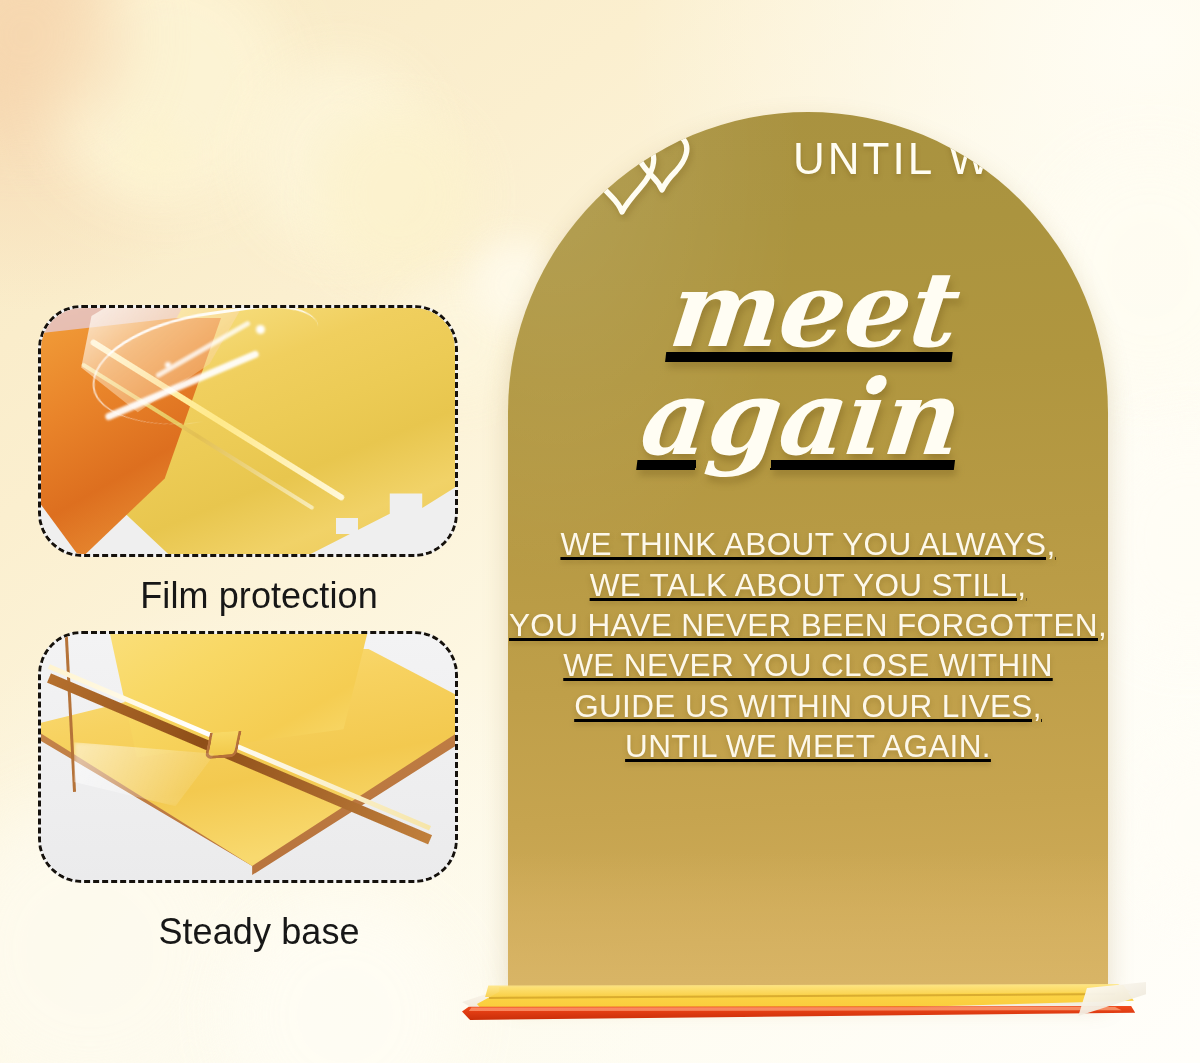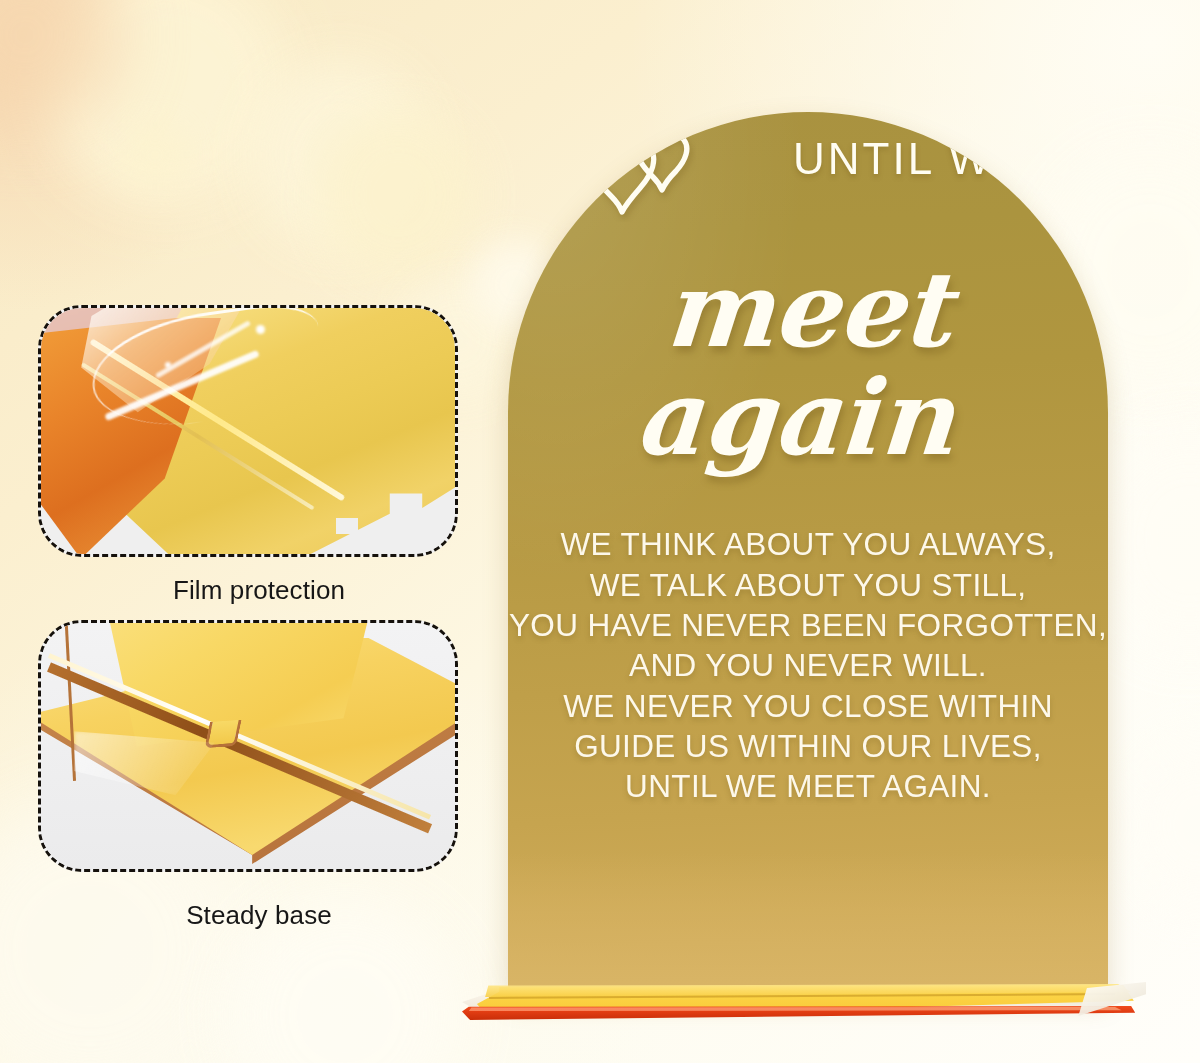--- a/index.html
+++ b/index.html
@@ -37,21 +37,21 @@
     width:420px; height:252px;
     border:3px dashed #15110c;
     border-radius:44px;
     overflow:hidden;
     background:#f2f2f2;
   }
   .frame-2{ height:252px; }
 
   .cap{
     text-align:center;
-    font-size:26px;
+    font-size:36px;
     color:#171717;
     letter-spacing:.1px;
     margin-top:18px;
   }
   .cap-2{ margin-top:28px; }
 
   
   .ph1{ position:absolute; inset:0; background:#efefef; }
   .ph1 .bg-l{
     position:absolute; left:-4%; top:-4%; width:60%; height:62%;
@@ -178,21 +178,21 @@
     position:absolute; left:-10%; top:-6%; width:60%; height:60%;
     background:radial-gradient(ellipse at 30% 20%, rgba(255,255,255,.10), rgba(255,255,255,0) 70%);
   }
   .plaque .lowband{
     position:absolute; left:0; right:0; bottom:0; height:16%;
     background:linear-gradient(180deg, rgba(214,178,98,0) 0%, rgba(214,178,98,.55) 40%, rgba(218,182,104,.85) 100%);
   }
 
   .content{
     position:absolute; inset:0;
-    display:flex; flex-direction:column; align-items:center;
+    display:flex; flex-direction:column; align-items:center;text-decoration:underline;
   }
 
   .head-row{
     position:relative;
     width:100%; height:150px;
     display:flex; align-items:flex-start; justify-content:center;
   }
   .hearts{
     position:absolute; left:58px; top:14px;
     width:130px; height:96px;
@@ -357,21 +357,20 @@
           </div>
           <div class="until-we">UNTIL WE</div>
         </div>
 
         <div class="script">meet again</div>
 
         <div class="poem">
           <div>WE THINK ABOUT YOU ALWAYS,</div>
           <div>WE TALK ABOUT YOU STILL,</div>
           <div>YOU HAVE NEVER BEEN FORGOTTEN,</div>
-          <div>AND YOU NEVER WILL.</div>
           <div>WE NEVER YOU CLOSE WITHIN</div>
           <div>GUIDE US WITHIN OUR LIVES,</div>
           <div>UNTIL WE MEET AGAIN.</div>
         </div>
 
       </div>
     </div>
   </div>
 
   <div class="base">

